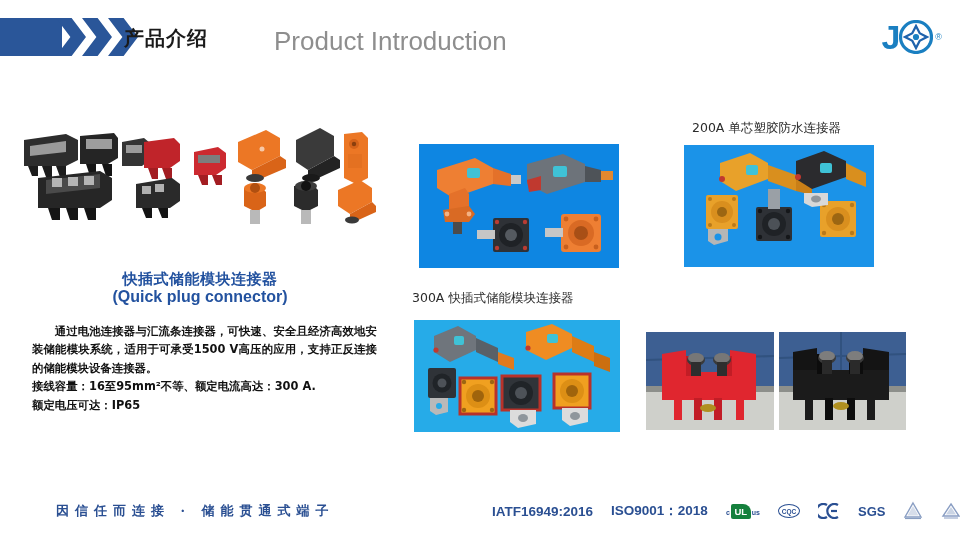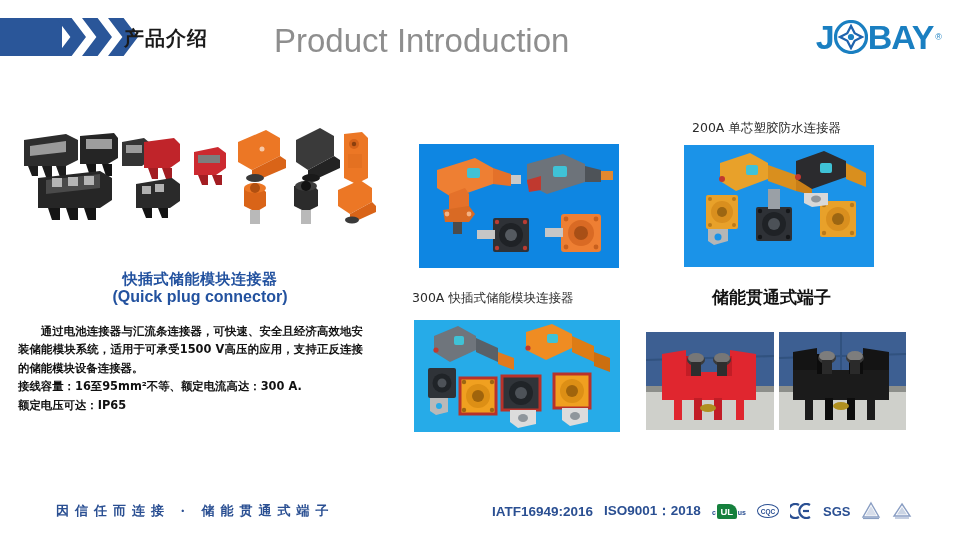--- a/index.html
+++ b/index.html
@@ -28,21 +28,21 @@
   .chev.c2 { left:108px; }
 
   .title-cn {
     position:absolute; left:124px; top:19px;
     font-size:20px; font-weight:bold; color:#1a1a1a;
     letter-spacing:1px; line-height:38px;
     font-family:"DejaVu Sans","Liberation Sans",sans-serif;
   }
   .title-en {
     position:absolute; left:274px; top:24px;
-    font-size:33px; color:#8e8e8e; line-height:34px;
+    font-size:26px; color:#8e8e8e; line-height:34px;
     font-family:"Liberation Sans", sans-serif;
   }
 
   
   .logo { position:absolute; right:18px; top:16px; height:42px; display:flex; align-items:center; }
   .logo-text {
     font-size:34px; font-weight:bold; color:#1a7fc1;
     letter-spacing:-1px; line-height:40px;
     font-family:"Liberation Sans", sans-serif;
   }
@@ -56,21 +56,21 @@
 
   .sub-title {
     position:absolute; left:0; width:400px; text-align:center;
     color:#23529f; font-weight:bold;
   }
   .sub-cn { top:270px; font-size:15px; letter-spacing:.5px;
             font-family:"DejaVu Sans","Liberation Sans",sans-serif; }
   .sub-en { top:288px; font-size:16px; font-family:"Liberation Sans", sans-serif; }
 
   .body-text {
-    position:absolute; left:18px; top:322px; width:345px;
+    position:absolute; left:32px; top:322px; width:345px;
     font-size:11.4px; line-height:18.4px; color:#111;
     font-weight:bold; text-align:justify;
     font-family:"DejaVu Sans","Liberation Sans",sans-serif;
   }
   .body-text p { margin:0; }
   .body-text p.indent { text-indent:2em; }
 
   
   .cap {
     position:absolute; font-size:12.5px; color:#2b2b2b;
@@ -93,21 +93,21 @@
   .pb-black { left:779px; top:332px; width:127px; height:98px; }
 
   
   .footer { position:absolute; left:0; bottom:0; width:960px; height:48px; }
   .slogan {
     position:absolute; left:56px; top:10px;
     font-size:13px; color:#2a4f92; font-weight:bold;
     letter-spacing:6px;
     font-family:"DejaVu Serif","Liberation Serif",serif;
   }
-  .certs { position:absolute; left:492px; top:9px; display:flex; align-items:center; gap:11px; }
+  .certs { position:absolute; left:492px; top:9px; display:flex; align-items:center; gap:18px; }
   .cert-text {
     font-size:13.5px; color:#2a4f92; font-weight:bold;
     font-family:"Liberation Sans", sans-serif; white-space:nowrap;
   }
   .cert-mark {
     font-size:13px; color:#2a4f92; font-weight:bold;
     display:flex; align-items:center;
     font-family:"Liberation Sans", sans-serif;
   }
   .ul-mark { position:relative; display:flex; align-items:baseline; }
@@ -144,21 +144,20 @@
     <div class="logo">
       <span class="logo-text">J</span>
       <span class="logo-o">
         <svg width="34" height="34" viewBox="0 0 34 34">
           <circle cx="17" cy="17" r="15.5" fill="none" stroke="#1a7fc1" stroke-width="3.2"></circle>
           <path d="M17 3.5 L21.6 12.4 L30.5 17 L21.6 21.6 L17 30.5 L12.4 21.6 L3.5 17 L12.4 12.4 Z" fill="#1f63ad"></path>
           <path d="M17 8.5 L19.9 14.1 L25.5 17 L19.9 19.9 L17 25.5 L14.1 19.9 L8.5 17 L14.1 14.1 Z" fill="#ffffff"></path>
           <circle cx="17" cy="17" r="3.1" fill="#1a7fc1"></circle>
         </svg>
       </span>
-      <span class="logo-text">BAY</span>
       <span class="logo-reg">®</span>
     </div>
   </div>
 
   <div class="photo left-photo">
     <svg width="372" height="110" viewBox="0 0 372 110">
       <rect width="372" height="110" fill="#ffffff"></rect>
       <g>
 
         <path d="M16 24 L58 18 L70 24 L70 44 L58 50 L16 50 Z" fill="#2d2d2d"></path>
@@ -227,21 +226,20 @@
   <div class="sub-title sub-cn">快插式储能模块连接器</div>
 
   <div class="body-text">
     <p class="indent">通过电池连接器与汇流条连接器，可快速、安全且经济高效地安装储能模块系统，适用于可承受1500 V高压的应用，支持正反连接的储能模块设备连接器。</p>
     <p>接线容量：16至95mm²不等、额定电流高达：300 A.</p>
     <p>额定电压可达：IP65</p>
   </div>
 
   <div class="cap cap-200">200A  单芯塑胶防水连接器</div>
   <div class="cap cap-300">300A  快插式储能模块连接器</div>
-  <div class="cap cap-term">储能贯通式端子</div>
 
   <div class="bluebox bb1">
     <svg width="200" height="124" viewBox="0 0 200 124">
       <rect width="200" height="124" fill="#0e86e2"></rect>
 
       <path d="M18 26 L56 14 L74 24 L74 40 L34 54 L18 44 Z" fill="#ee7f33"></path>
       <path d="M74 24 L92 30 L92 42 L74 40 Z" fill="#e4712a"></path>
       <rect x="92" y="31" width="10" height="9" fill="#c9c9c9"></rect>
       <rect x="48" y="24" width="13" height="10" rx="2" fill="#3fc2d6"></rect>
       <path d="M30 50 L46 44 L50 50 L50 66 L36 72 L30 66 Z" fill="#e4712a"></path>

